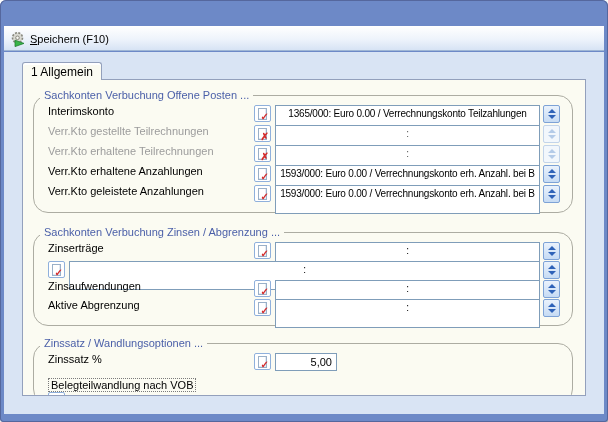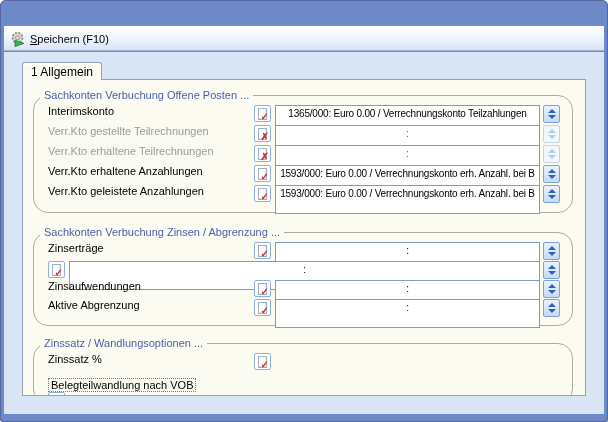--- a/index.html
+++ b/index.html
@@ -266,20 +266,21 @@
 
       <div class="group g3">
         <span class="gtitle">Zinssatz / Wandlungsoptionen ...</span>
 
         <div class="row">
           <span class="rlabel">Zinssatz %</span>
           <button class="mini">
             <span class="page"></span>
             <span class="glyph">✓</span>
           </button>
+          <input class="zins-input" type="text" value="5,00" style="">
         </div>
 
         <div class="row" style="margin-bottom:0;flex-direction:column;">
           <span class="rlabel"><span class="vob-label">Belegteilwandlung nach VOB</span></span>
           <button class="mini">
             <span class="page"></span>
             <span class="glyph">✓</span>
           </button>
           <div class="checkbox">
             <span>✓</span>

